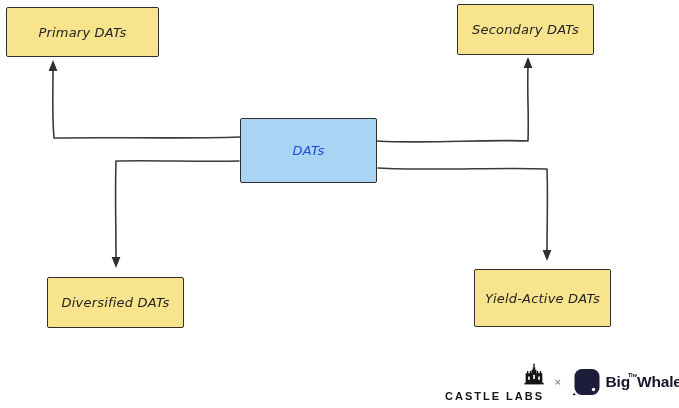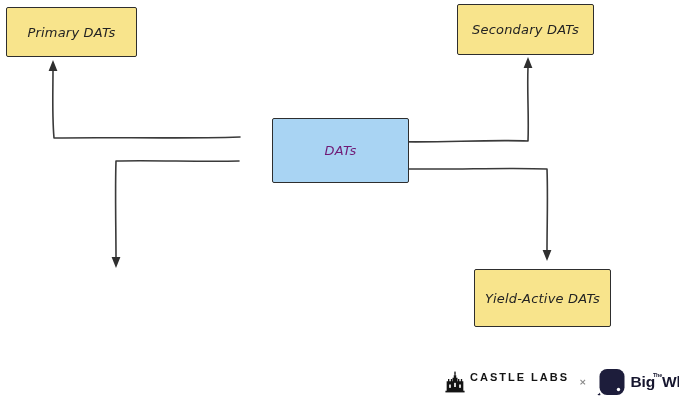--- a/index.html
+++ b/index.html
@@ -29,37 +29,36 @@
     font-size: 13px;
     letter-spacing: 0.2px;
     text-align: center;
   }
   .node-yellow {
     background: #f8e48c;
     color: #232323;
   }
   .node-blue {
     background: #a9d4f3;
-    color: #701a75;
-    margin-left: 32px;
+    color: #1d4ed8;
   }
-  .node-primary     { left: 6px;   top: 7px;   width: 131px; height: 50px; }
+  .node-primary     { left: 6px;   top: 7px;   width: 153px; height: 50px; }
   .node-secondary   { left: 457px; top: 4px;   width: 137px; height: 51px; justify-content: center; }
   .node-center      { left: 240px; top: 118px; width: 137px; height: 65px; }
   .node-diversified { left: 47px;  top: 277px; width: 137px; height: 51px; }
   .node-yield       { left: 474px; top: 269px; width: 137px; height: 58px; }
 
   .footer {
     position: absolute;
     left: 445px; top: 366px;
     height: 32px;
     display: flex; align-items: center;
     gap: 7px;
   }
-  .castle-lockup { display: flex; align-items: flex-start; gap: 5px; }
+  .castle-lockup { display: flex; align-items: flex-end; gap: 5px; flex-direction: column; }
   .castle-wordmark {
     font-family: "Liberation Sans", sans-serif;
     font-weight: bold;
     font-size: 11px;
     letter-spacing: 2px;
     color: #141414;
     white-space: nowrap;
   }
   .x-sep {
     color: #8a8a8a;
@@ -117,20 +116,23 @@
   </div>
 
   <div class="node node-yellow node-secondary">
     <span>Secondary DATs</span>
   </div>
 
   <div class="node node-blue node-center">
     <span>DATs</span>
   </div>
 
+  <div class="node node-yellow node-diversified">
+    <span>Diversified DATs</span>
+  </div>
 
   <div class="node node-yellow node-yield">
     <span>Yield-Active DATs</span>
   </div>
 
   <div class="footer">
 
     <div class="castle-lockup">
       <span style="display:inline-flex;">
         <svg width="20" height="22" viewBox="0 0 24 26" xmlns="http://www.w3.org/2000/svg">

